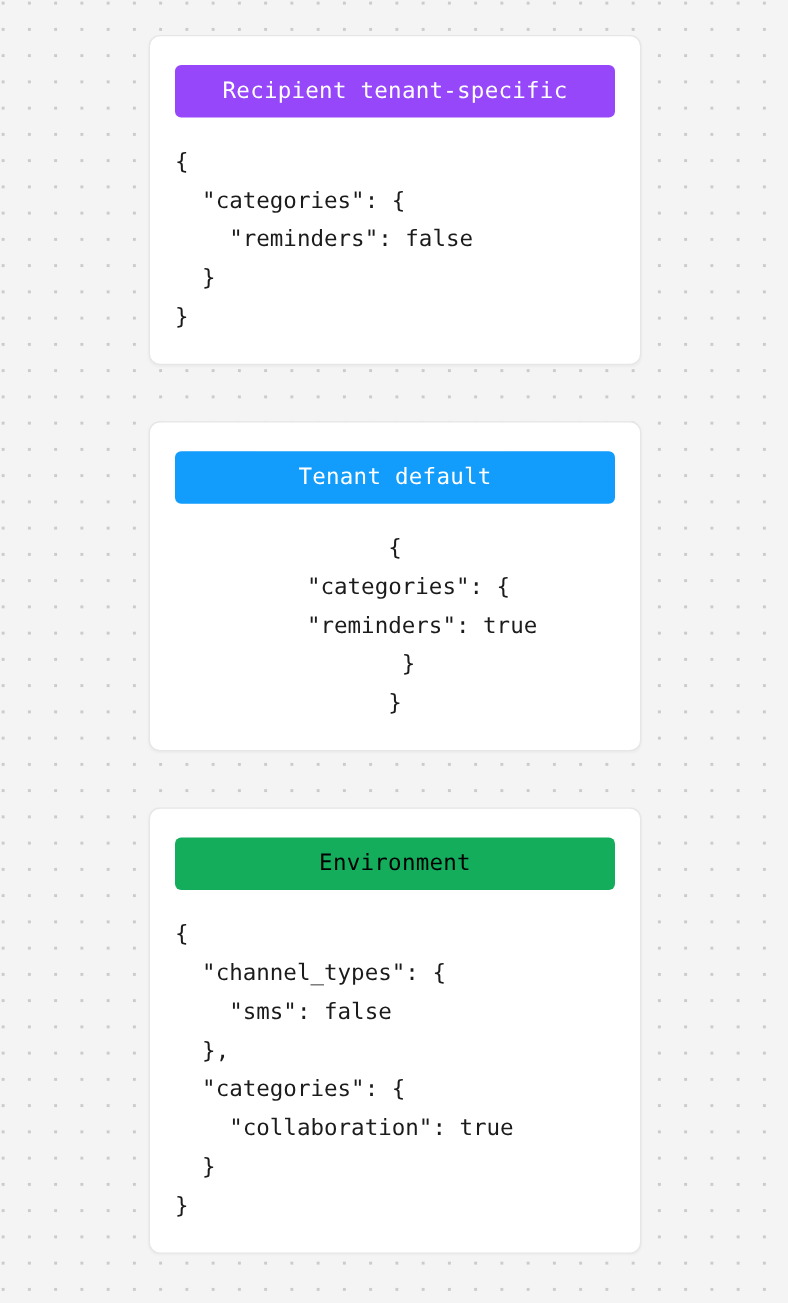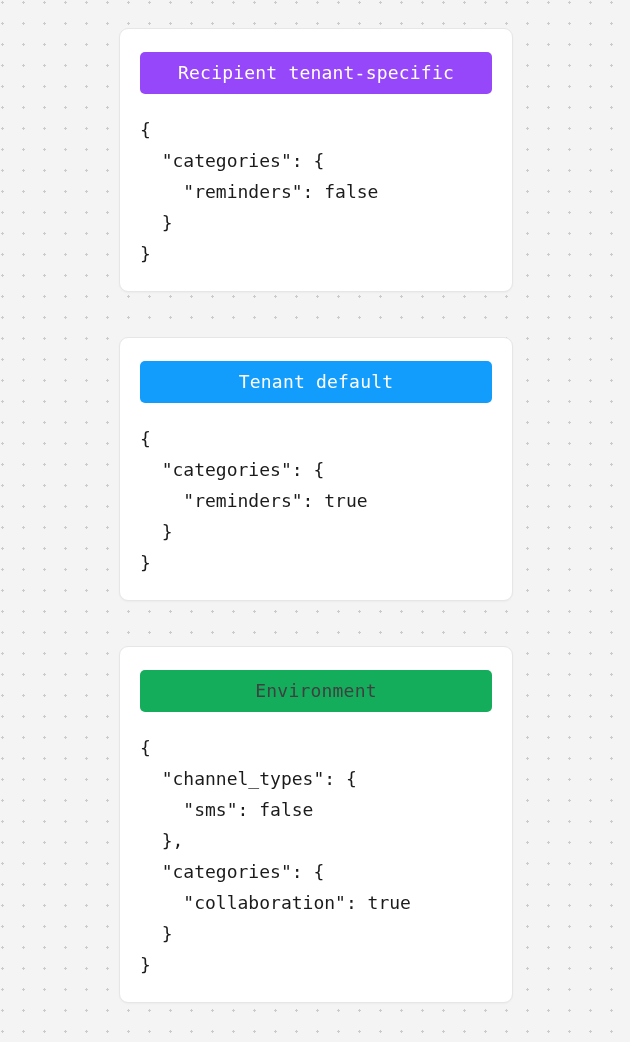--- a/index.html
+++ b/index.html
@@ -73,21 +73,21 @@
   }
 </style>
 </head>
 <body>
 
 <div class="board">
     <div class="card" style="background: rgb(255, 255, 255); border-color: rgb(230, 230, 230);">
       <div class="card-header" style="background-color: rgb(151, 71, 250); color: rgb(255, 255, 255);">Recipient tenant-specific</div>
       <pre class="card-body" style="color: rgb(27, 27, 27);"><span class="json-line">{</span><span class="json-line">  "categories": {</span><span class="json-line">    "reminders": false</span><span class="json-line">  }</span><span class="json-line">}</span></pre>
     </div>
-    <div class="card" style="background: rgb(255, 255, 255); border-color: rgb(230, 230, 230);">
+    <div class="card" style="background: rgb(255, 255, 255); border-color: rgb(230, 230, 230); text-align: center;">
       <div class="card-header" style="background-color: rgb(18, 156, 251); color: rgb(255, 255, 255);">Tenant default</div>
       <pre class="card-body" style="color: rgb(27, 27, 27);"><span class="json-line">{</span><span class="json-line">  "categories": {</span><span class="json-line">    "reminders": true</span><span class="json-line">  }</span><span class="json-line">}</span></pre>
     </div>
     <div class="card" style="background: rgb(255, 255, 255); border-color: rgb(230, 230, 230);">
-      <div class="card-header" style="background-color: rgb(20, 173, 92); color: #404040;">Environment</div>
+      <div class="card-header" style="background-color: rgb(20, 173, 92); color: #000000;">Environment</div>
       <pre class="card-body" style="color: rgb(27, 27, 27);"><span class="json-line">{</span><span class="json-line">  "channel_types": {</span><span class="json-line">    "sms": false</span><span class="json-line">  },</span><span class="json-line">  "categories": {</span><span class="json-line">    "collaboration": true</span><span class="json-line">  }</span><span class="json-line">}</span></pre>
     </div>
   </div>
 
 </body></html>

